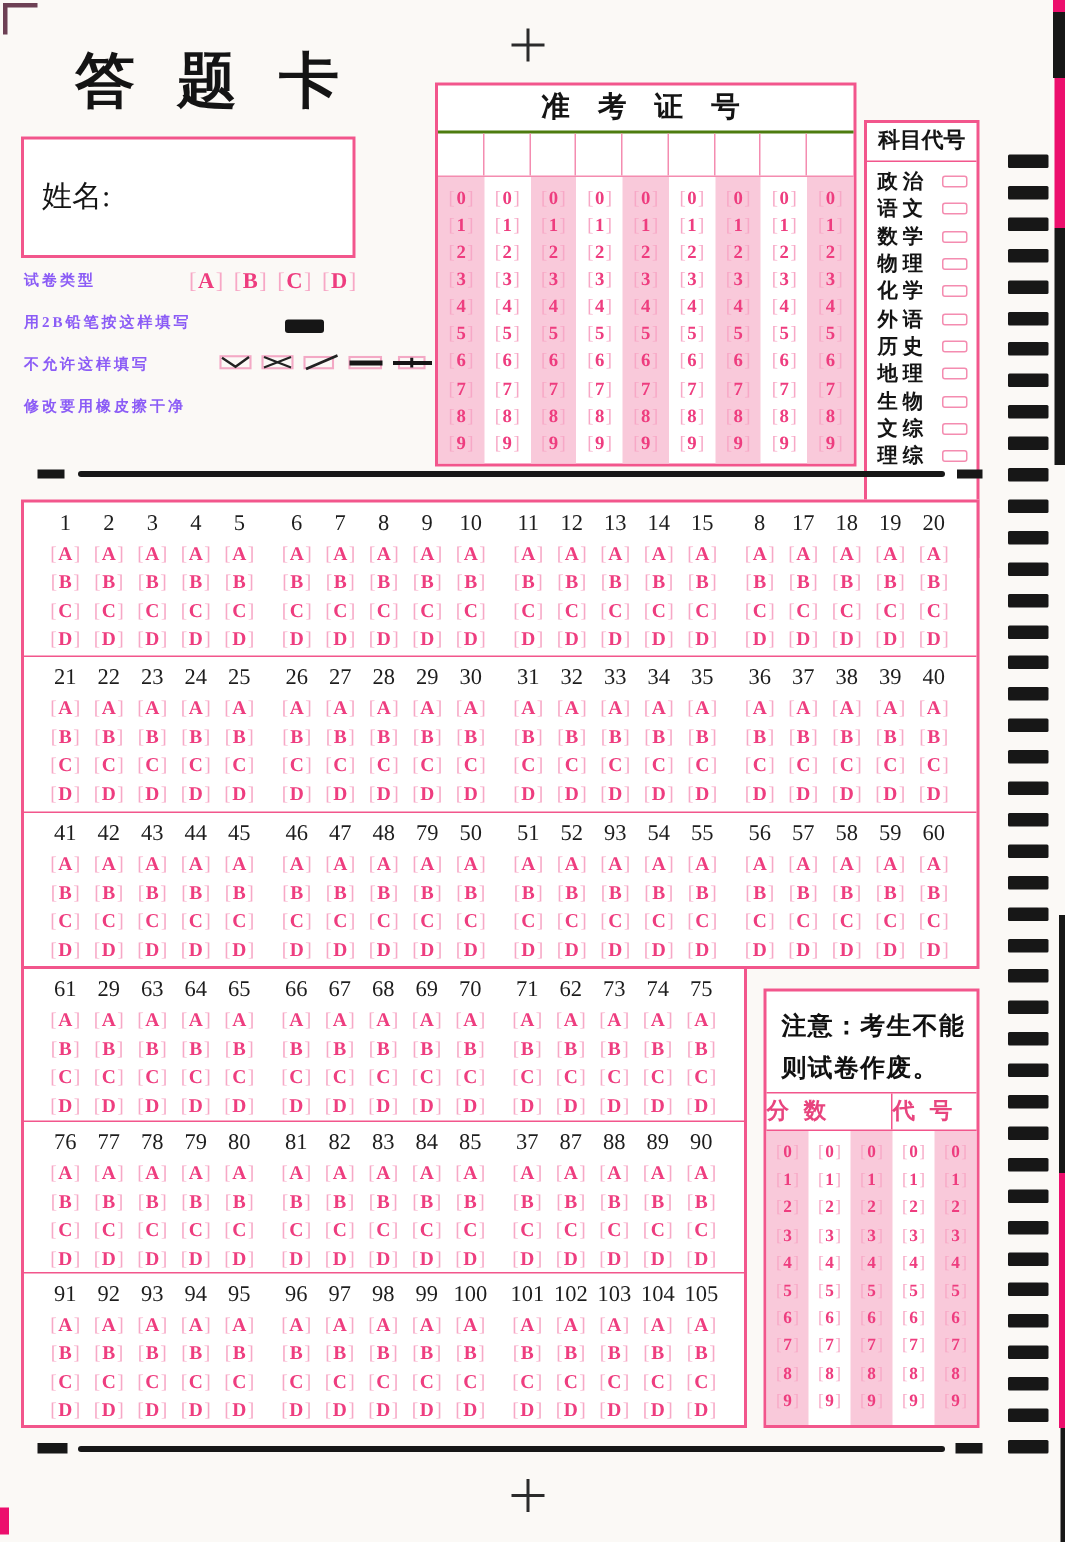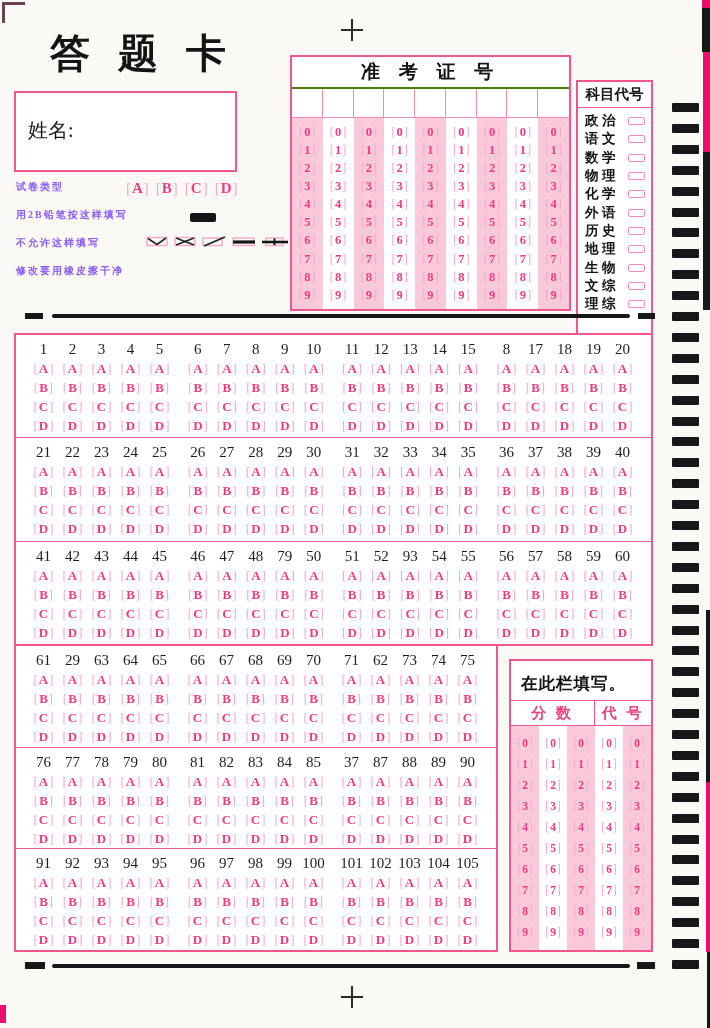--- a/index.html
+++ b/index.html
@@ -53,21 +53,21 @@
   .blk{width:146px;padding-top:6px}
   .nrow,.orow{display:flex}
   .qnum{width:29px;text-align:center;font-size:15px;color:#1d1d1d}
   .nrow{margin-bottom:1px}
   .orow{height:19px}
   .orow .bub{display:inline-block;width:29px;text-align:center}
   
   .notice-box{left:509px;top:659px;width:144px;height:293px;border:2px solid #f2568c;background:#fff;box-sizing:border-box;display:flex;flex-direction:column}
   .notice-text{padding:9px 6px 2px 10px;font-size:16.5px;line-height:1.7;font-weight:600;color:#111;letter-spacing:1px}
   .score-header{display:grid;grid-template-columns:3fr 2fr;height:24px;border-top:1.5px solid #f2568c;border-bottom:1.5px solid #f2568c}
-  .score-header span{text-align:center;line-height:24px;color:#e8447e;font-weight:700;font-size:15px;letter-spacing:3px}
+  .score-header span{line-height:24px;color:#e8447e;font-weight:700;font-size:15px;letter-spacing:3px}
   .score-header span:first-child{border-right:1.5px solid #f2568c}
   .score-grid{flex:1;display:grid;grid-template-columns:repeat(5,1fr)}
   .score-grid .tcol .bub{font-size:11.5px}
   svg{display:block}
 </style>
 </head>
 <body>
 
 <div class="abs corner"></div>
 <div class="abs cross" style="left:341px;top:19px"></div>
@@ -1095,21 +1095,22 @@
           <span class="bub">D</span>
           <span class="bub">D</span>
           <span class="bub">D</span>
         </div>
       </div>
     </div>
   </div>
 
 <div class="abs notice-box">
   <div class="notice-text">
-    <div>在此栏填写。</div>
+    <div>注意：考生不能</div>
+    <div>则试卷作废。</div>
   </div>
   <div class="score-header">
     <span>分 数</span>
     <span>代 号</span>
   </div>
   <div class="score-grid">
       <div class="tcol shade">
         <span class="bub">0</span>
         <span class="bub">1</span>
         <span class="bub">2</span>

